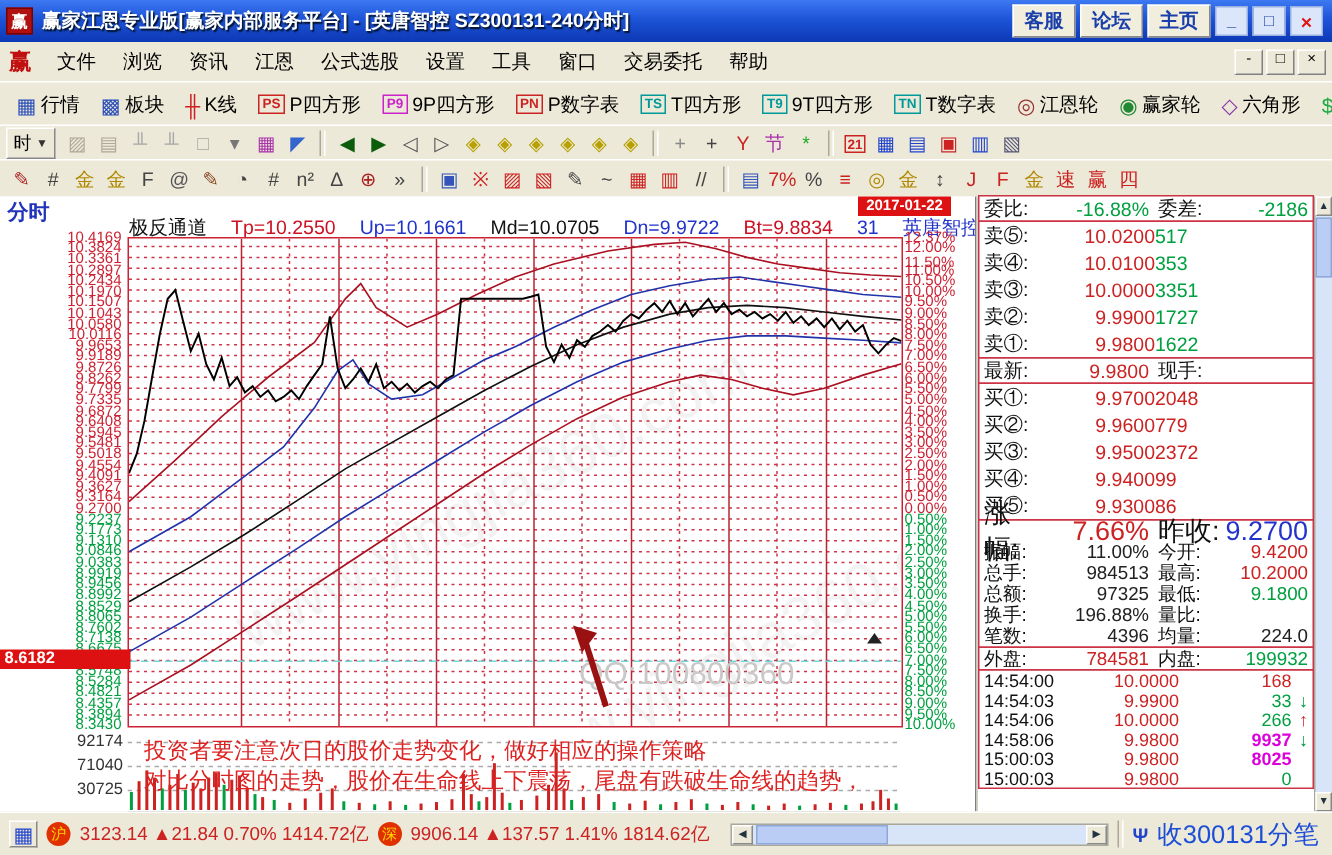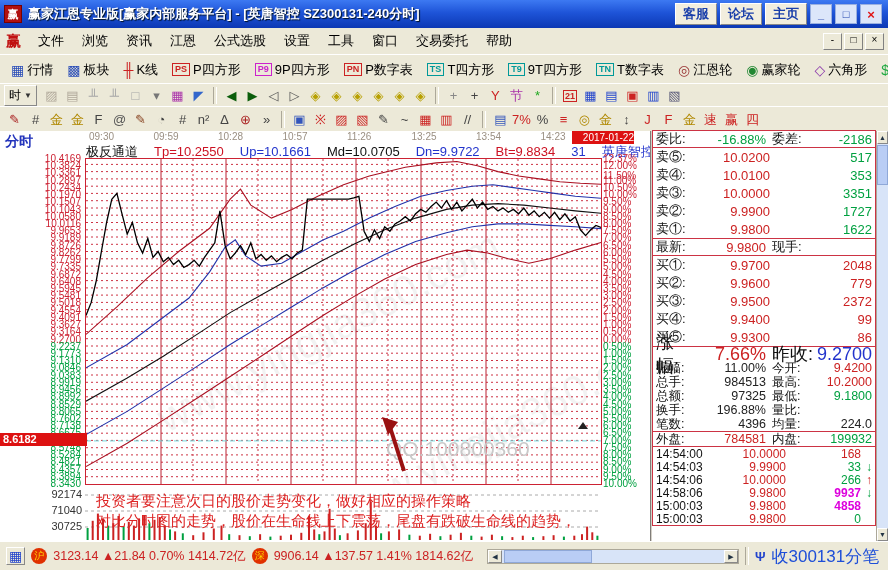--- a/index.html
+++ b/index.html
@@ -42,42 +42,42 @@
   .period-btn{display:flex;align-items:center;border:1px solid #fff;border-right-color:#888;
     border-bottom-color:#888;background:#ece9d8;padding:1px 4px;margin-right:4px;cursor:pointer;font-size:12px;}
   .period-btn .arrow{font-size:8px;margin-left:3px;color:#333;}
   
   .main{position:absolute;left:0;top:131px;width:888px;height:410px;background:#fff;}
   .chart-pane{position:absolute;left:0;top:0;width:648px;height:410px;background:#fff;}
   .fenshi-label{position:absolute;left:5px;top:2px;color:#2233bb;font-weight:bold;font-size:14px;}
   .time-axis{position:absolute;left:85px;top:0;width:515px;height:12px;}
   .time-axis span{position:absolute;top:0;font-size:10px;color:#9a8f82;white-space:nowrap;}
   .date-box{position:absolute;left:572px;top:0;width:62px;height:13px;background:#dd1111;color:#fff;
-    font-size:10px;font-weight:normal;text-align:right;line-height:13px;}
+    font-size:10px;font-weight:bold;text-align:center;line-height:13px;}
   .legend{position:absolute;left:86px;top:12px;height:16px;white-space:nowrap;font-size:13px;}
   .legend span{margin-right:16px;}
   .chart-box{position:absolute;left:85px;top:27px;width:515px;height:325px;border:1px solid #cc2233;}
   .left-axis{position:absolute;left:0;top:27px;width:84px;height:331px;}
   .left-axis span{position:absolute;right:3px;font-size:10px;line-height:10px;}
   .right-axis{position:absolute;left:603px;top:27px;width:45px;height:331px;}
   .right-axis span{position:absolute;left:0;font-size:10px;line-height:10px;}
   .price-marker{position:absolute;left:0;top:302px;width:84px;height:13px;background:#dd1111;color:#fff;
     font-size:11px;font-weight:bold;line-height:13px;padding-left:3px;z-index:4;}
   .vol-labels span{position:absolute;right:566px;width:80px;text-align:right;font-size:11px;color:#333;}
   .vol-box{position:absolute;left:85px;top:356px;width:515px;height:54px;border-bottom:1px solid #556;}
   .annotation{position:absolute;left:96px;top:360px;width:548px;color:#dd2222;font-size:15px;
     line-height:20px;z-index:6;white-space:nowrap;}
   
   .quote-panel{position:absolute;left:650px;top:0;width:226px;height:410px;background:#fff;
     border-left:2px groove #d4d0c8;box-sizing:border-box;}
   .qp-sec{border:1px solid #cc3344;margin-top:-1px;box-sizing:border-box;}
   .q-row{display:flex;align-items:center;padding:0 3px;}
   .q-label{width:42px;color:#111;}
   .q-price{width:72px;text-align:right;color:#cc2222;}
-  .q-vol{flex:1;text-align:right;}
+  .q-vol{flex:1;text-align:left;}
   .s-row{display:flex;align-items:center;padding:0 3px;font-size:12.5px;}
   .s-label{width:40px;color:#111;}
   .s-val{width:70px;text-align:right;}
   .s-label2{width:42px;padding-left:6px;color:#111;}
   .s-val2{flex:1;text-align:right;}
   .t-row{display:flex;align-items:center;padding:0 3px;font-size:12px;}
   .t-time{width:60px;color:#111;}
   .t-price{width:70px;text-align:right;color:#cc2222;}
   .t-vol{flex:1;text-align:right;}
   .t-arrow{width:11px;text-align:right;}
@@ -275,30 +275,20 @@
       <span class="tb-icon" style="color:#b08800">金</span>
       <span class="tb-icon" style="color:#cc2222">速</span>
       <span class="tb-icon" style="color:#cc2222">赢</span>
       <span class="tb-icon" style="color:#cc2222">四</span>
     </div>
 
   <div class="main">
 
     <div class="chart-pane">
       <div class="fenshi-label">分时</div>
-      <div class="time-axis" id="time-axis">
-          <span style="left:4px">09:30</span>
-          <span style="left:68.5px">09:59</span>
-          <span style="left:133px">10:28</span>
-          <span style="left:197.5px">10:57</span>
-          <span style="left:262px">11:26</span>
-          <span style="left:326.5px">13:25</span>
-          <span style="left:391px">13:54</span>
-          <span style="left:455.5px">14:23</span>
-        </div>
       <div class="date-box">2017-01-22</div>
       <div class="legend" id="legend"><span style="color:#111111">极反通道</span><span style="color:#cc1122">Tp=10.2550</span><span style="color:#2233cc">Up=10.1661</span><span style="color:#111111">Md=10.0705</span><span style="color:#2233cc">Dn=9.9722</span><span style="color:#cc1122">Bt=9.8834</span><span style="color:#2233cc">31</span><span style="color:#2233cc">英唐智控</span></div>
       <div class="left-axis" id="left-axis">
           <span style="top:-4.0px;color:#cc2233">10.4169</span>
           <span style="top:3.2px;color:#cc2233">10.3824</span>
           <span style="top:10.4px;color:#cc2233">10.3361</span>
           <span style="top:17.7px;color:#cc2233">10.2897</span>
           <span style="top:24.9px;color:#cc2233">10.2434</span>
           <span style="top:32.1px;color:#cc2233">10.1970</span>
           <span style="top:39.3px;color:#cc2233">10.1507</span>
@@ -684,21 +674,21 @@
           </div>
           <div class="t-row" style="height:13px">
             <span class="t-time">14:58:06</span>
             <span class="t-price">9.9800</span>
             <span class="t-vol" style="color:#dd00dd;font-weight:bold">9937</span>
             <span class="t-arrow" style="color:#00a040">↓</span>
           </div>
           <div class="t-row" style="height:13px">
             <span class="t-time">15:00:03</span>
             <span class="t-price">9.9800</span>
-            <span class="t-vol" style="color:#dd00dd;font-weight:bold">4858</span>
+            <span class="t-vol" style="color:#dd00dd;font-weight:bold">8025</span>
             <span class="t-arrow"></span>
           </div>
           <div class="t-row" style="height:13px">
             <span class="t-time">15:00:03</span>
             <span class="t-price">9.9800</span>
             <span class="t-vol" style="color:#00a040;font-weight:normal">0</span>
             <span class="t-arrow"></span>
           </div>
         </div>
       </div>

